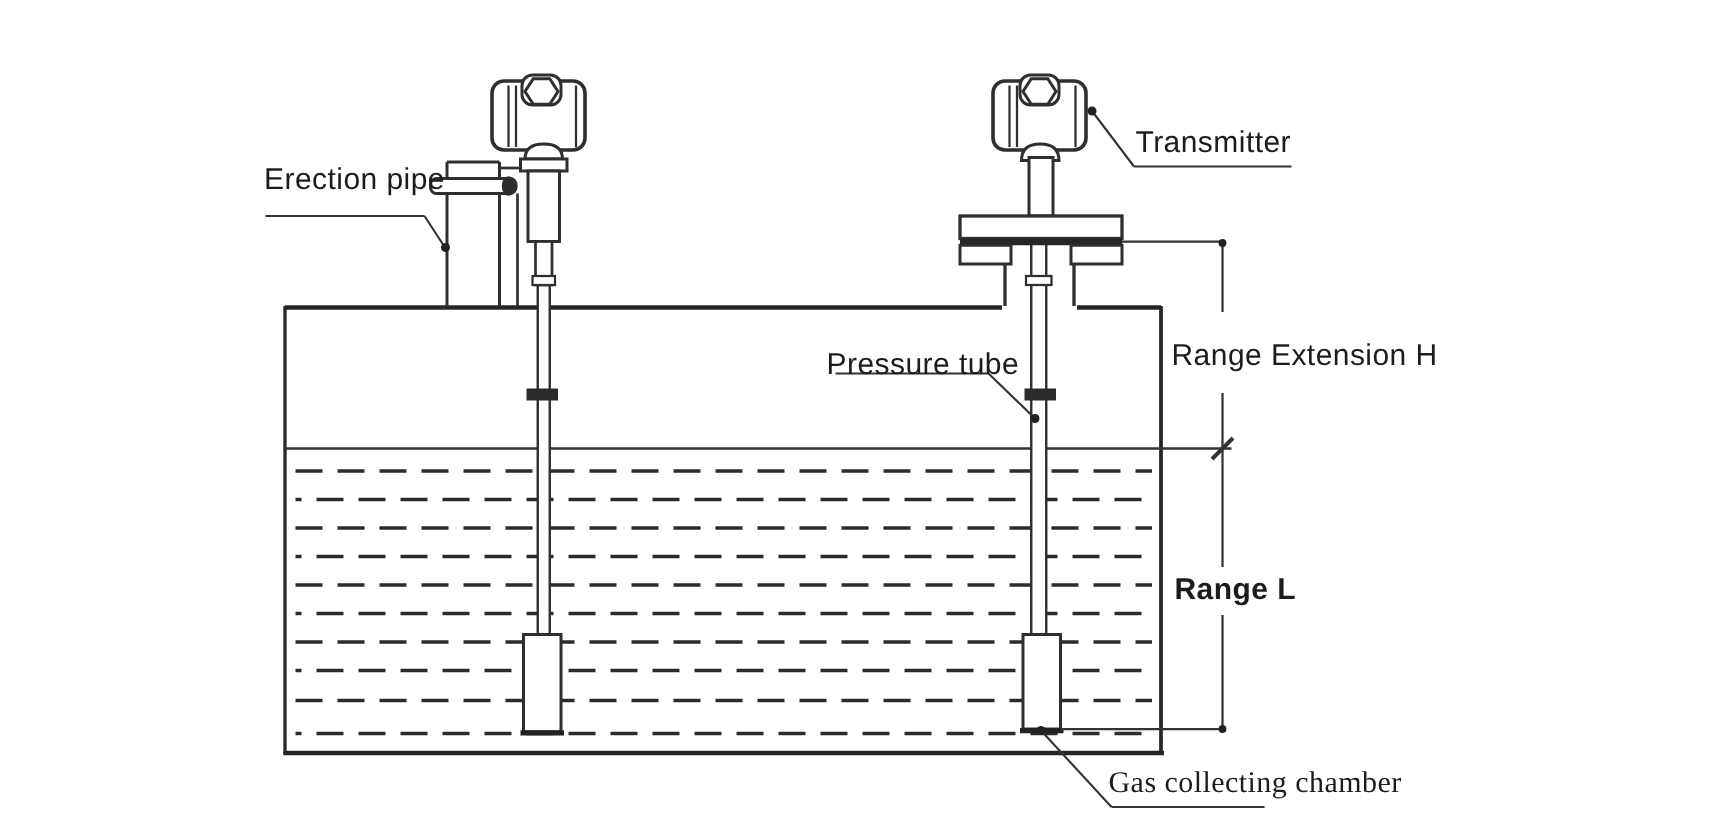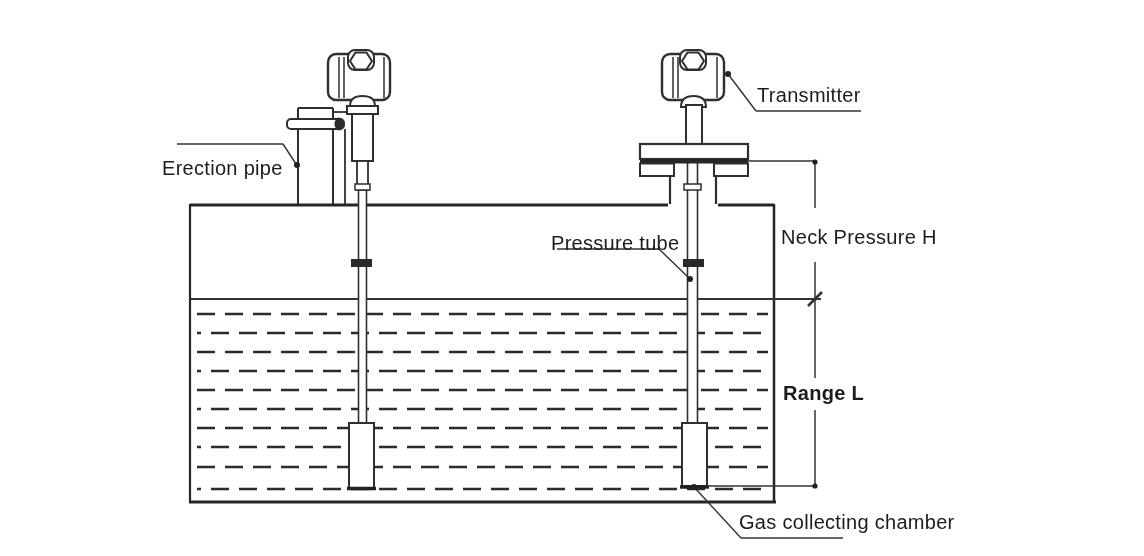--- a/index.html
+++ b/index.html
@@ -136,24 +136,24 @@
       <line x1="557" y1="249" x2="659" y2="249"></line>
       <line x1="659" y1="249" x2="689" y2="278"></line>
       <circle cx="690" cy="279" r="3" fill="#222" stroke="none"></circle>
 
       <line x1="694" y1="487" x2="741" y2="538"></line>
       <line x1="741" y1="538" x2="843" y2="538"></line>
       <circle cx="694" cy="487" r="3" fill="#222" stroke="none"></circle>
     </g>
   </svg>
 
-  <div class="lbl" style="left:162px;top:109px;margin-top:48px;">Erection pipe</div>
+  <div class="lbl" style="left:176px;top:109px;">Erection pipe</div>
 
   <div class="lbl" style="left:757px;top:84px;">Transmitter</div>
 
   <div class="lbl" style="left:551px;top:232px;">Pressure tube</div>
 
-  <div class="lbl" style="left:781px;top:226px;">Neck Pressure H</div>
+  <div class="lbl" style="left:781px;top:226px;">Range Extension H</div>
 
   <div class="lbl" style="left:783px;top:382px;font-weight:bold;">Range L</div>
 
-  <div class="lbl" style="left:739px;top:511px;">Gas collecting chamber</div>
+  <div class="lbl" style="left:739px;top:511px;font-family:Liberation Serif, serif;">Gas collecting chamber</div>
 </div>
 
 </body></html>

